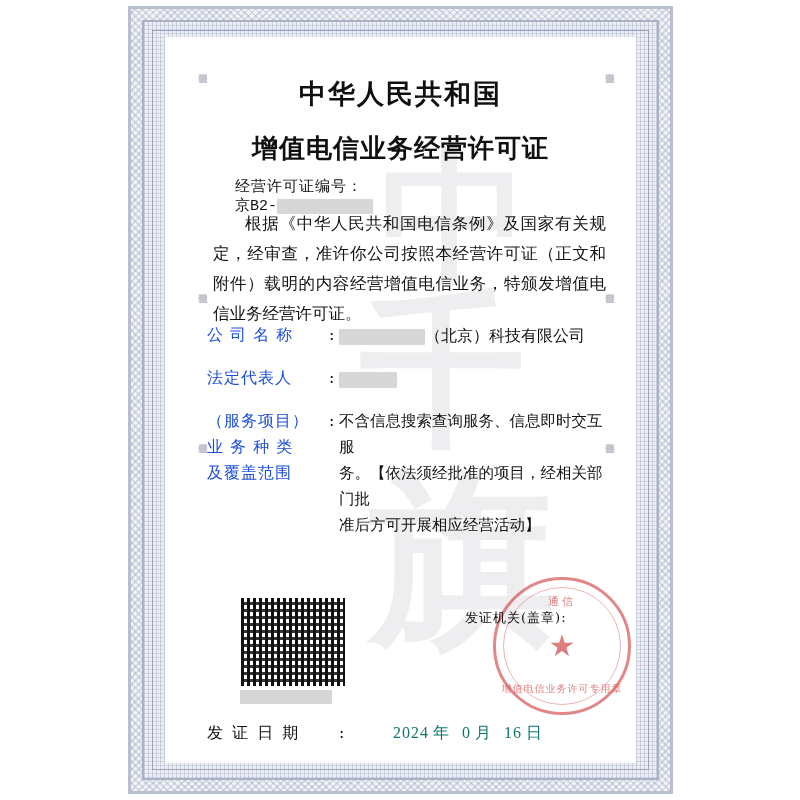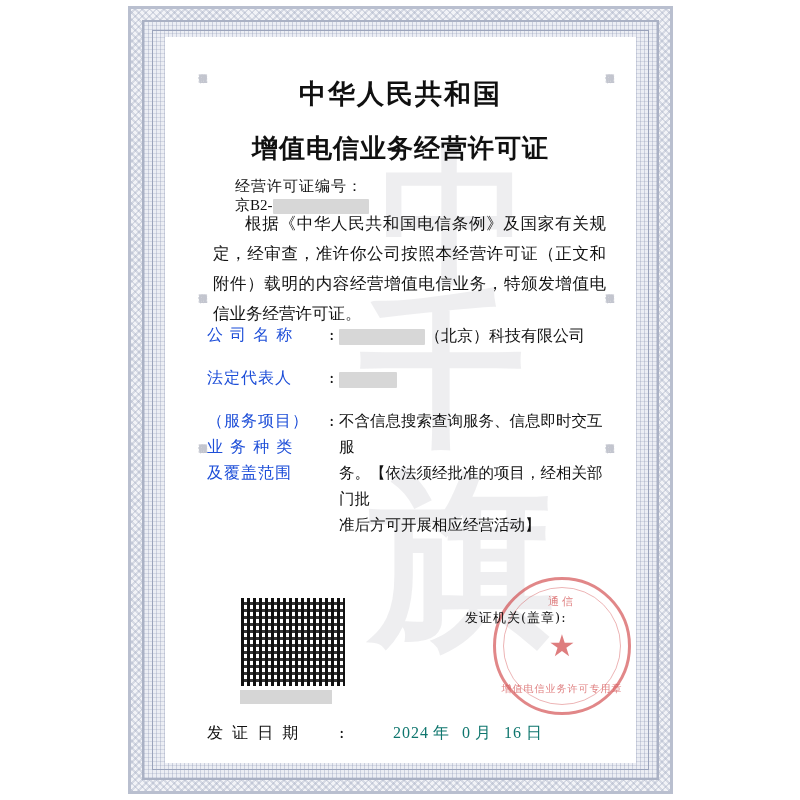--- a/index.html
+++ b/index.html
@@ -132,21 +132,21 @@
     z-index: 4;
     flex-direction: column;
   }
   .serial-label {
     font-family: "DejaVu Serif", serif;
     font-size: 15px;
     color: #111;
     letter-spacing: 1px;
   }
   .serial-value {
-    font-family: Liberation Serif, serif;
+    font-family: Liberation Mono, monospace;
     font-size: 15px;
     color: #111;
     margin-left: 10px;
   }
   .redact {
     display: inline-block;
     background: #d7d7d7;
     border-radius: 1px;
     vertical-align: middle;
   }

